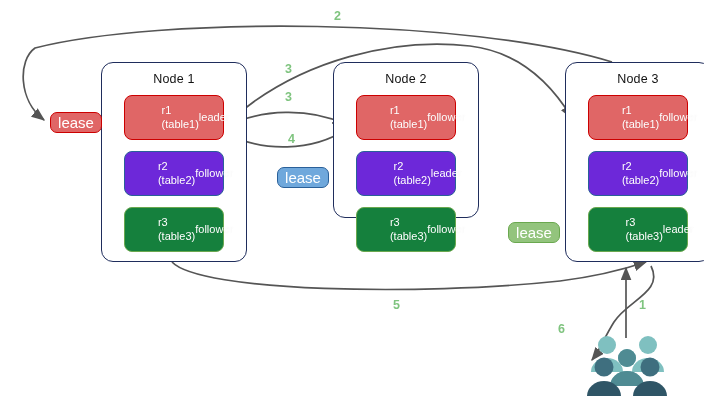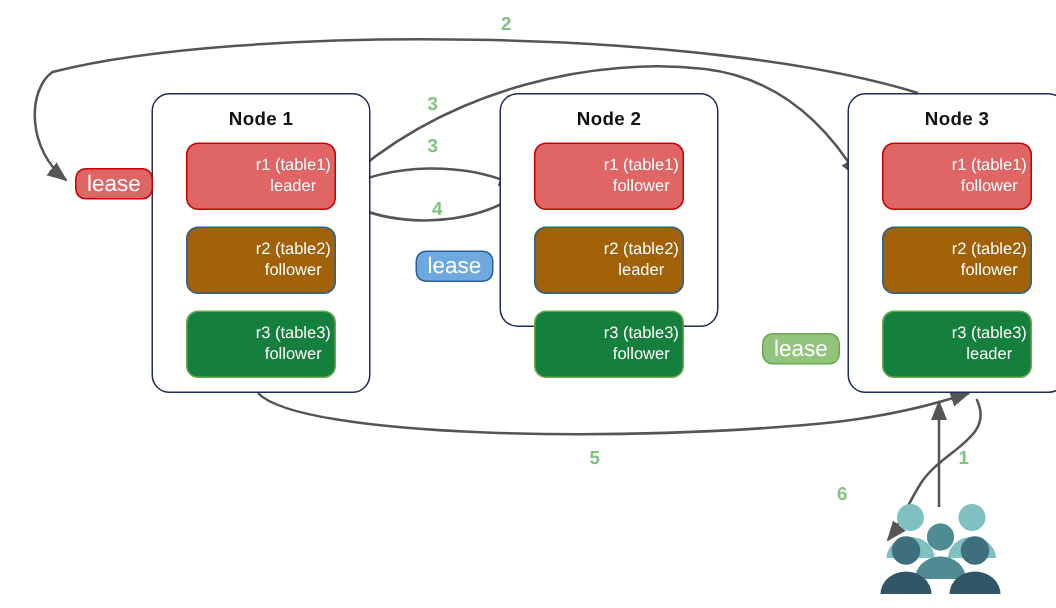--- a/index.html
+++ b/index.html
@@ -13,33 +13,33 @@
   #edges{z-index:1;}
   #people{z-index:3;}
 
   .node{
     position:absolute;z-index:2;background:#ffffff;
     border:1.6px solid #1f2d5c;border-radius:12px;
     box-sizing:border-box;
   }
   .node-title{
     position:absolute;left:0;right:0;top:9px;text-align:center;
-    font-size:12.5px;font-weight:bold;color:#111111;letter-spacing:.2px;
+    font-size:12.5px;font-weight:normal;color:#111111;letter-spacing:.2px;
   }
   .replicas{position:absolute;left:22px;right:22px;top:32px;}
   .replica{
     height:45px;border-radius:8px;box-sizing:border-box;
-    display:flex;flex-direction:column;align-items:center;justify-content:center;
+    display:flex;flex-direction:row;align-items:center;justify-content:center;
     color:#ffffff;font-size:11px;line-height:13.5px;margin-bottom:11px;
     text-shadow:0 0 1px rgba(0,0,0,.08);
     padding-left:43px;
   }
   .replica .l1,.replica .l2{display:block;}
   .rep-red{background:#e06666;border:1.6px solid #cc0000;}
-  .rep-blue{background:#a16207;border:1.6px solid #2a6099;}
+  .rep-blue{background:#6d28d9;border:1.6px solid #2a6099;}
   .rep-green{background:#15803d;border:1.6px solid #6aa84f;}
 
   .lease{
     position:absolute;z-index:4;border-radius:7px;box-sizing:border-box;
     display:flex;align-items:center;justify-content:center;
     color:#ffffff;font-size:15px;height:21px;
   }
   .lease-red{background:#e06666;border:1.6px solid #cc0000;}
   .lease-blue{background:#6fa8dc;border:1.6px solid #2a6099;}
   .lease-green{background:#93c47d;border:1.6px solid #6aa84f;}

